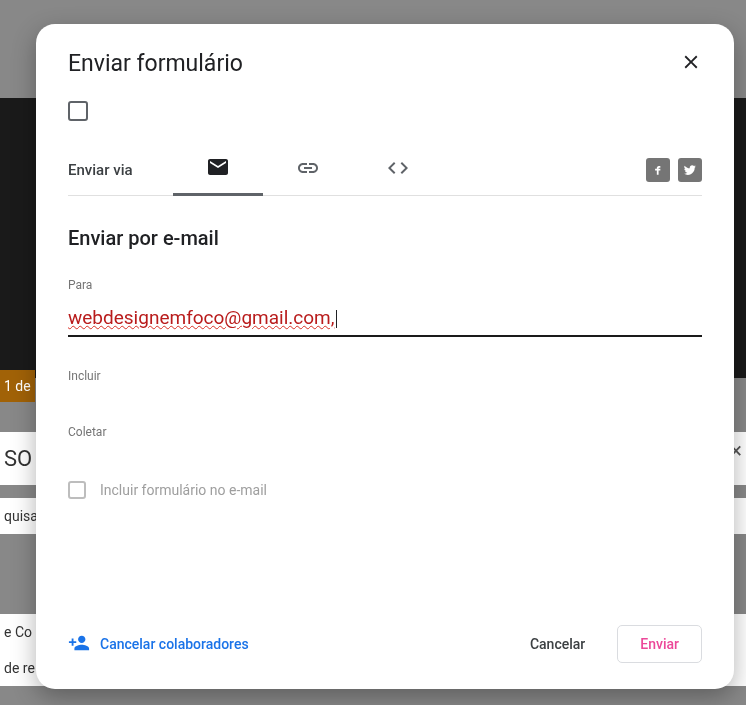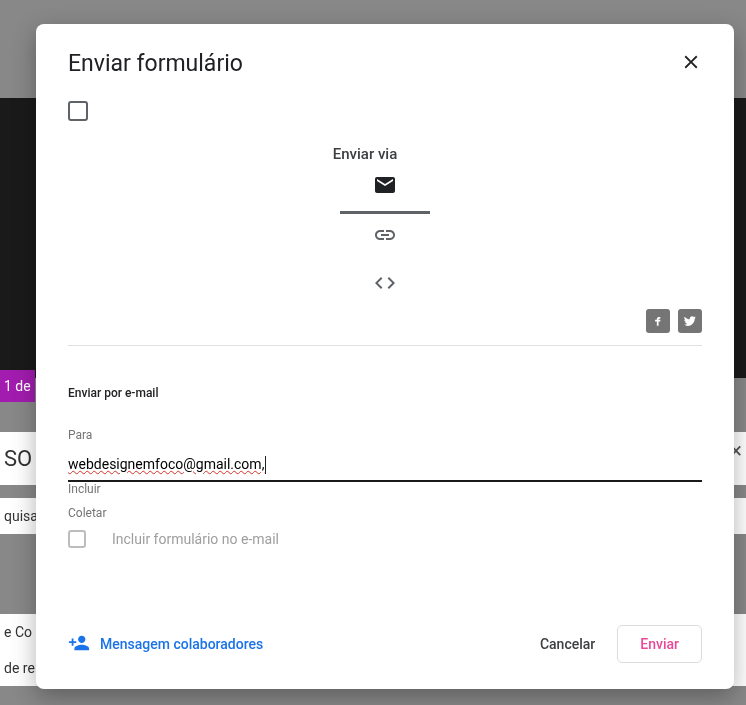--- a/index.html
+++ b/index.html
@@ -25,34 +25,34 @@
       background: #1a1a1a;
     }
     .backdrop-text {
       position: absolute;
       left: 0;
       color: #333;
       font-size: 14px;
       background: #fff;
       padding: 8px 4px;
     }
-    .bt1 { top: 370px; color: #fff; background: #a21caf; text-align: right; }
+    .bt1 { top: 370px; color: #fff; background: #a16207; text-align: right; }
     .bt2 { top: 432px; font-size: 22px; font-weight: 400; background: #fff; width: 100%; padding: 14px 4px; }
     .bt2b { position: absolute; right: 4px; top: 438px; font-size: 22px; color: #555; }
     .bt3 { top: 498px; width: 100%; padding: 10px 4px; }
     .bt4 { top: 614px; width: 100%; padding: 10px 4px; }
     .bt5 { top: 650px; width: 100%; padding: 10px 4px; }
     .dialog {
       position: absolute;
       top: 24px;
       left: 36px;
       right: 12px;
       bottom: 16px;
       background: #fff;
-      border-radius: 8px;
+      border-radius: 19px;
       box-shadow: 0 8px 24px rgba(0,0,0,0.3);
       padding: 26px 32px;
       display: flex;
       flex-direction: column;
     }
     .dialog-header {
       display: flex;
       justify-content: space-between;
       align-items: center;
       margin-bottom: 24px;
@@ -85,23 +85,22 @@
       border-color: #bdbdbd;
     }
     .checkbox-label {
       font-size: 14px;
       color: #3c4043;
     }
     .tabs-row {
       display: flex;
       align-items: center;
       border-bottom: 1px solid #e0e0e0;
-      padding-bottom: 12px;
-      margin-bottom: 40px;
-      flex-direction: column;
+      padding-bottom: 0;
+      margin-bottom: 30px;
     }
     .tabs-label {
       font-size: 15px;
       color: #3c4043;
       font-weight: 500;
       margin-right: 40px;
     }
     .tab {
       width: 90px;
       display: flex;
@@ -125,38 +124,39 @@
       height: 24px;
       background: #757575;
       border-radius: 3px;
       display: flex;
       align-items: center;
       justify-content: center;
       cursor: pointer;
       color: #fff;
     }
     .section-title {
-      font-size: 12px;
+      font-size: 20px;
       font-weight: 500;
       color: #202124;
       margin-bottom: 28px;
     }
     .field {
+      margin-bottom: 32px;
     }
     .field-label {
       font-size: 12px;
       color: #757575;
       margin-bottom: 10px;
     }
     .field-input {
       width: 100%;
       border: none;
       border-bottom: 1px solid #dadce0;
-      font-size: 14px;
-      color: #000000;
+      font-size: 19px;
+      color: #b91c1c;
       padding: 4px 0 6px 0;
       outline: none;
       font-family: inherit;
     }
     .field-input.focused {
       border-bottom: 2px solid #1a1a1a;
     }
     .email-text {
       text-decoration: underline;
       text-decoration-color: #d93025;
@@ -167,21 +167,21 @@
       display: inline-block;
       width: 1px;
       height: 18px;
       background: #202124;
       vertical-align: middle;
       margin-left: 1px;
     }
     .include-row {
       display: flex;
       align-items: center;
-      gap: 26px;
+      gap: 14px;
       margin-bottom: 36px;
     }
     .include-label {
       font-size: 14px;
       color: #9e9e9e;
     }
     .footer {
       display: flex;
       align-items: center;
       margin-top: auto;
@@ -191,21 +191,21 @@
       align-items: center;
       gap: 10px;
       color: #1a73e8;
       font-size: 14px;
       font-weight: 500;
       cursor: pointer;
     }
     .footer-buttons {
       margin-left: auto;
       display: flex;
-      gap: 0;
+      gap: 10px;
       align-items: center;
     }
     .btn {
       padding: 10px 22px;
       font-size: 14px;
       font-weight: 500;
       border-radius: 5px;
       cursor: pointer;
       border: none;
       background: none;
@@ -305,20 +305,20 @@
     <div class="include-label">Incluir formulário no e-mail</div>
   </div>
 
   <div class="footer">
     <div class="collab-link">
       <span>
         <svg width="22" height="22" viewBox="0 0 24 24" fill="#1a73e8">
             <path d="M15 12c2.21 0 4-1.79 4-4s-1.79-4-4-4-4 1.79-4 4 1.79 4 4 4zm0 2c-2.67 0-8 1.34-8 4v2h16v-2c0-2.66-5.33-4-8-4zM6 10V7H4v3H1v2h3v3h2v-3h3v-2H6z"></path>
           </svg>
       </span>
-      <span>Mensagem colaboradores</span>
+      <span>Cancelar colaboradores</span>
     </div>
     <div class="footer-buttons">
       <button class="btn btn-cancel">Cancelar</button>
       <button class="btn btn-send">Enviar</button>
     </div>
   </div>
 </div>
 
 </body></html>

